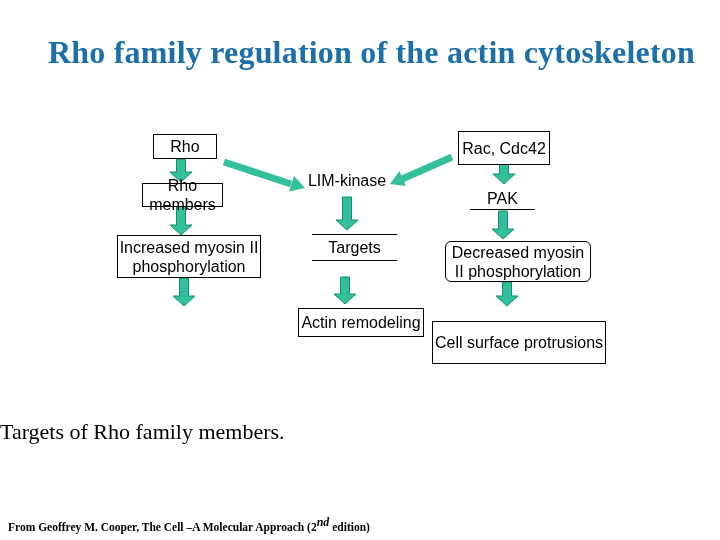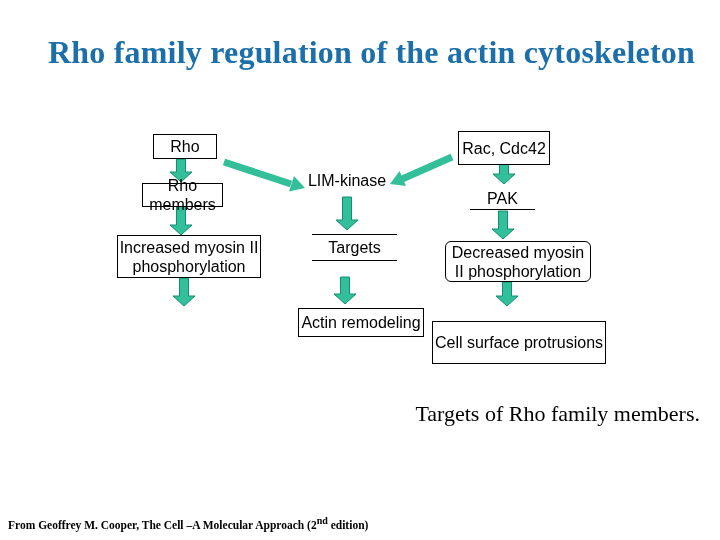--- a/index.html
+++ b/index.html
@@ -24,29 +24,29 @@
   .node {
     position: absolute; display: flex; align-items: center; justify-content: center;
     text-align: center; font-size: 16px; line-height: 19px; color: var(--c-text, #000);
     background: #fff; box-sizing: border-box; z-index: 2;
   }
   .node.boxed { border: 1px solid var(--c-border, #000); }
   .node.topbottom { border-top: 1px solid var(--c-border, #000); border-bottom: 1px solid var(--c-border, #000); background: transparent; }
   .node.underlined { border-bottom: 1px solid var(--c-border, #000); background: transparent; }
   .node.plain { background: transparent; }
   .caption {
-    position: absolute; left: 0; top: 401px; width: 700px; text-align: right;
+    position: absolute; left: 0; top: 419px; width: 700px; text-align: left;
     font-family: "Liberation Serif", serif; font-size: 22px; color: #000;
   }
   .footer {
     position: absolute; left: 8px; top: 515px;
     font-family: "Liberation Serif", serif; font-size: 11.5px; font-weight: bold;
     color: #000; white-space: nowrap;
   }
-  .footer sup { font-size: 10px; }
+  .footer sup { font-size: 12px; font-style: italic; }
 </style>
 </head>
 <body>
 
 <div class="slide">
 
   <div class="title">Rho family regulation of the actin cytoskeleton</div>
 
   <div class="diagram">
 

